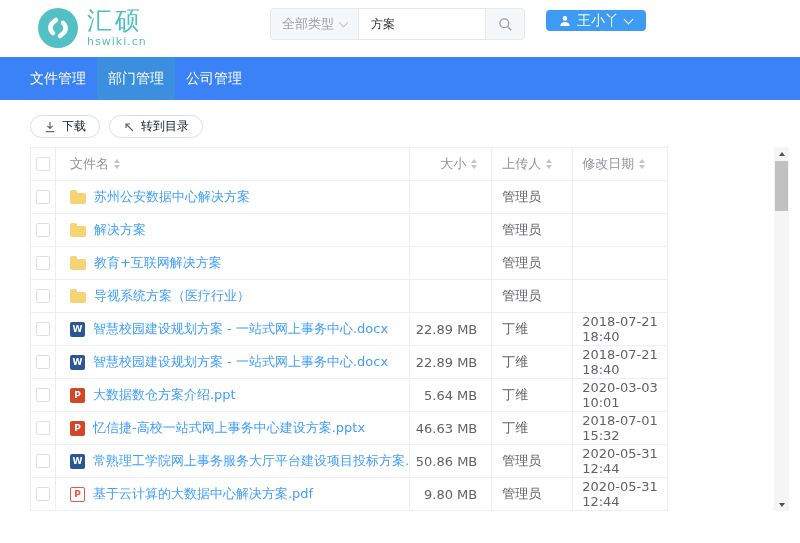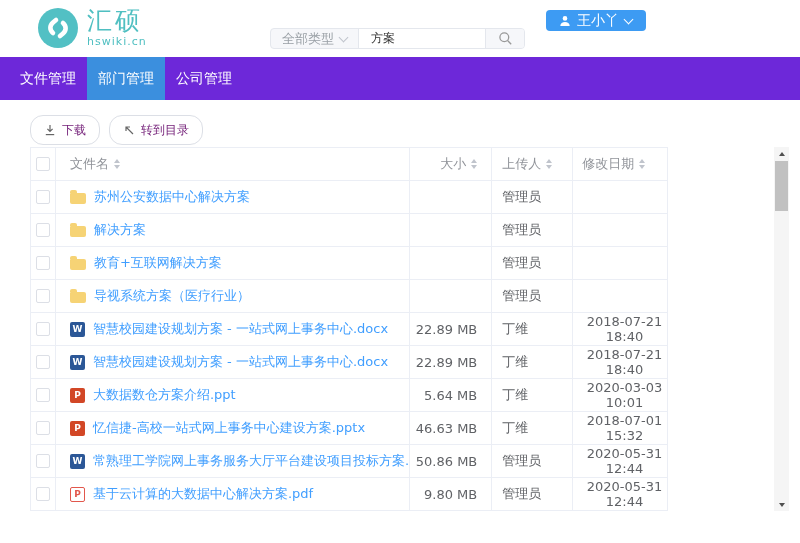--- a/index.html
+++ b/index.html
@@ -8,52 +8,52 @@
   .page { position:relative; width:800px; height:543px; }
 
   
   .header { position:relative; height:57px; background:#fff; }
   .logo { position:absolute; left:38px; top:8px; display:flex; align-items:center; }
   .logo-badge { width:40px; height:40px; }
   .logo-texts { margin-left:9px; color:#4fbfc1; }
   .logo-name { font-size:25px; letter-spacing:3px; line-height:26px; }
   .logo-domain { font-size:11px; letter-spacing:1px; margin-top:1px; }
 
-  .search-group { position:absolute; left:270px; top:8px; height:21px; display:flex;
-                  border:1px solid #e4e7ed; border-radius:4px; overflow:hidden; background:#f6f7fa;margin-top:20px; }
+  .search-group { position:absolute; left:270px; top:8px; height:32px; display:flex;
+                  border:1px solid #e4e7ed; border-radius:4px; overflow:hidden; background:#f6f7fa; }
   .type-select { width:87px; display:flex; align-items:center; justify-content:center; gap:6px;
                  color:#9aa0a6; font-size:13px; cursor:pointer; }
   .search-input { width:128px; border:none; outline:none; border-left:1px solid #e4e7ed;
                   border-right:1px solid #e4e7ed; padding:0 12px; font-size:12px; color:#333;
                   font-family:inherit; background:#fff; }
   .search-btn { width:38px; display:flex; align-items:center; justify-content:center; background:#f6f7fa; }
 
   .user-btn { position:absolute; left:546px; top:10px; height:21px; min-width:100px; padding:0 13px;
               background:#3d9bf3; border:none; border-radius:4px; color:#fff; font-size:14px;
               display:flex; align-items:center; gap:6px; font-family:inherit; }
 
   .chev { width:7px; height:7px; border-right:1.5px solid currentColor; border-bottom:1.5px solid currentColor;
           display:inline-block; transform:rotate(45deg); margin-top:-3px; }
   .type-select .chev { color:#c0c4cc; }
 
   
-  .nav { height:43px; background:#6d28d9; display:flex; padding-left:9px; }
+  .nav { height:43px; background:#3b82f6; display:flex; padding-left:19px; }
   .nav-tab { color:#fff; font-size:14px; line-height:43px; padding:0 11px; cursor:pointer; }
   .nav-tab.active { background:#3b8fde; }
 
   
   .toolbar { margin:15px 0 0 30px; display:flex; gap:9px; }
-  .tb-btn { display:inline-flex; align-items:center; gap:6px; height:30px; padding:0 13px;
-            background:#fff; border:1px solid #dcdfe6; border-radius:13px; color:#701a75;
+  .tb-btn { display:inline-flex; align-items:center; gap:6px; height:23px; padding:0 13px;
+            background:#fff; border:1px solid #dcdfe6; border-radius:13px; color:#0f172a;
             font-size:12px; font-family:inherit; }
 
   
   .table-area { position:absolute; left:30px; top:147px; width:760px; height:364px; }
   .grid { width:638px; border-left:1px solid #ebeef5; }
-  .trow { display:flex; border-bottom:1px solid #ebeef5; height:33px; align-items:center;text-align:center; }
+  .trow { display:flex; border-bottom:1px solid #ebeef5; height:33px; align-items:center; }
   .thead { height:34px; border-top:1px solid #ebeef5; }
   .cell { height:100%; display:flex; align-items:center; border-right:1px solid #ebeef5; overflow:hidden; }
   .c-check { width:25px; justify-content:center; }
   .c-name  { width:355px; padding-left:14px; }
   .c-size  { width:82px; justify-content:flex-end; padding-right:14px; }
   .c-up    { width:81px; padding-left:10px; }
   .c-date  { width:95px; padding-left:9px; }
   .thead .cell { color:#909399; font-size:13px; cursor:pointer; }
   .trow:not(.thead) .c-size, .trow:not(.thead) .c-up, .trow:not(.thead) .c-date
         { color:#606266; font-size:13px; }

